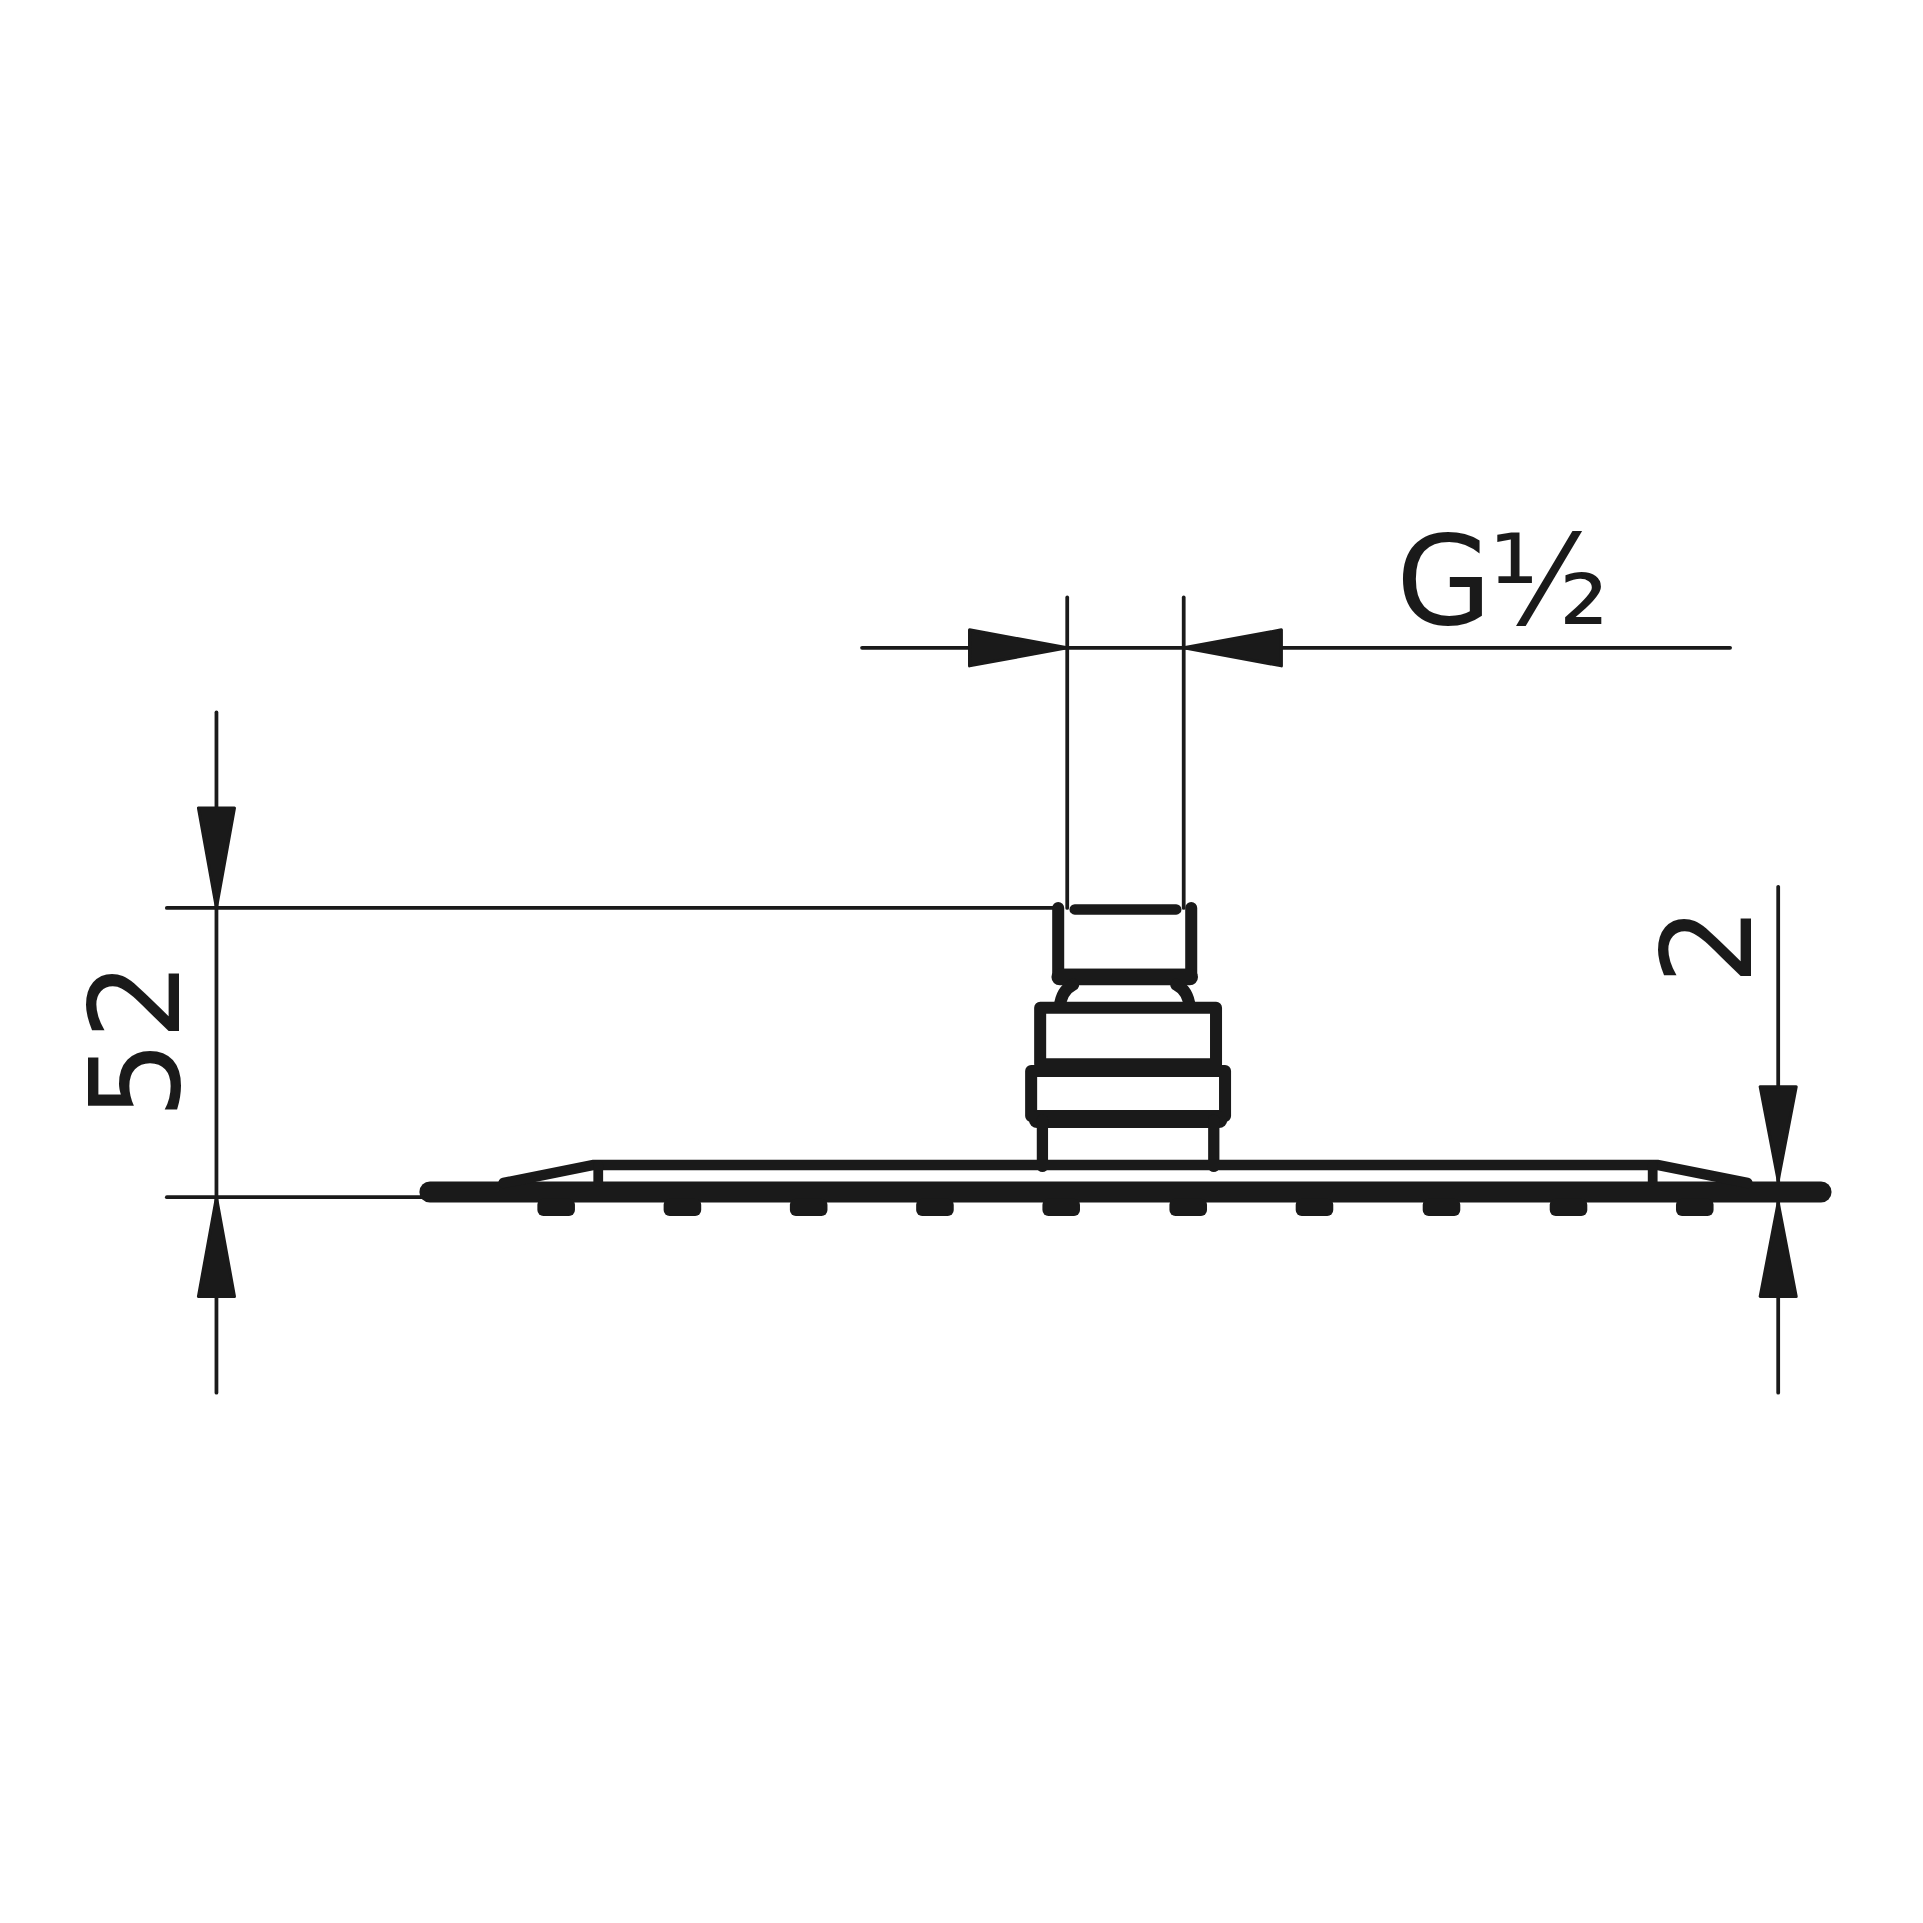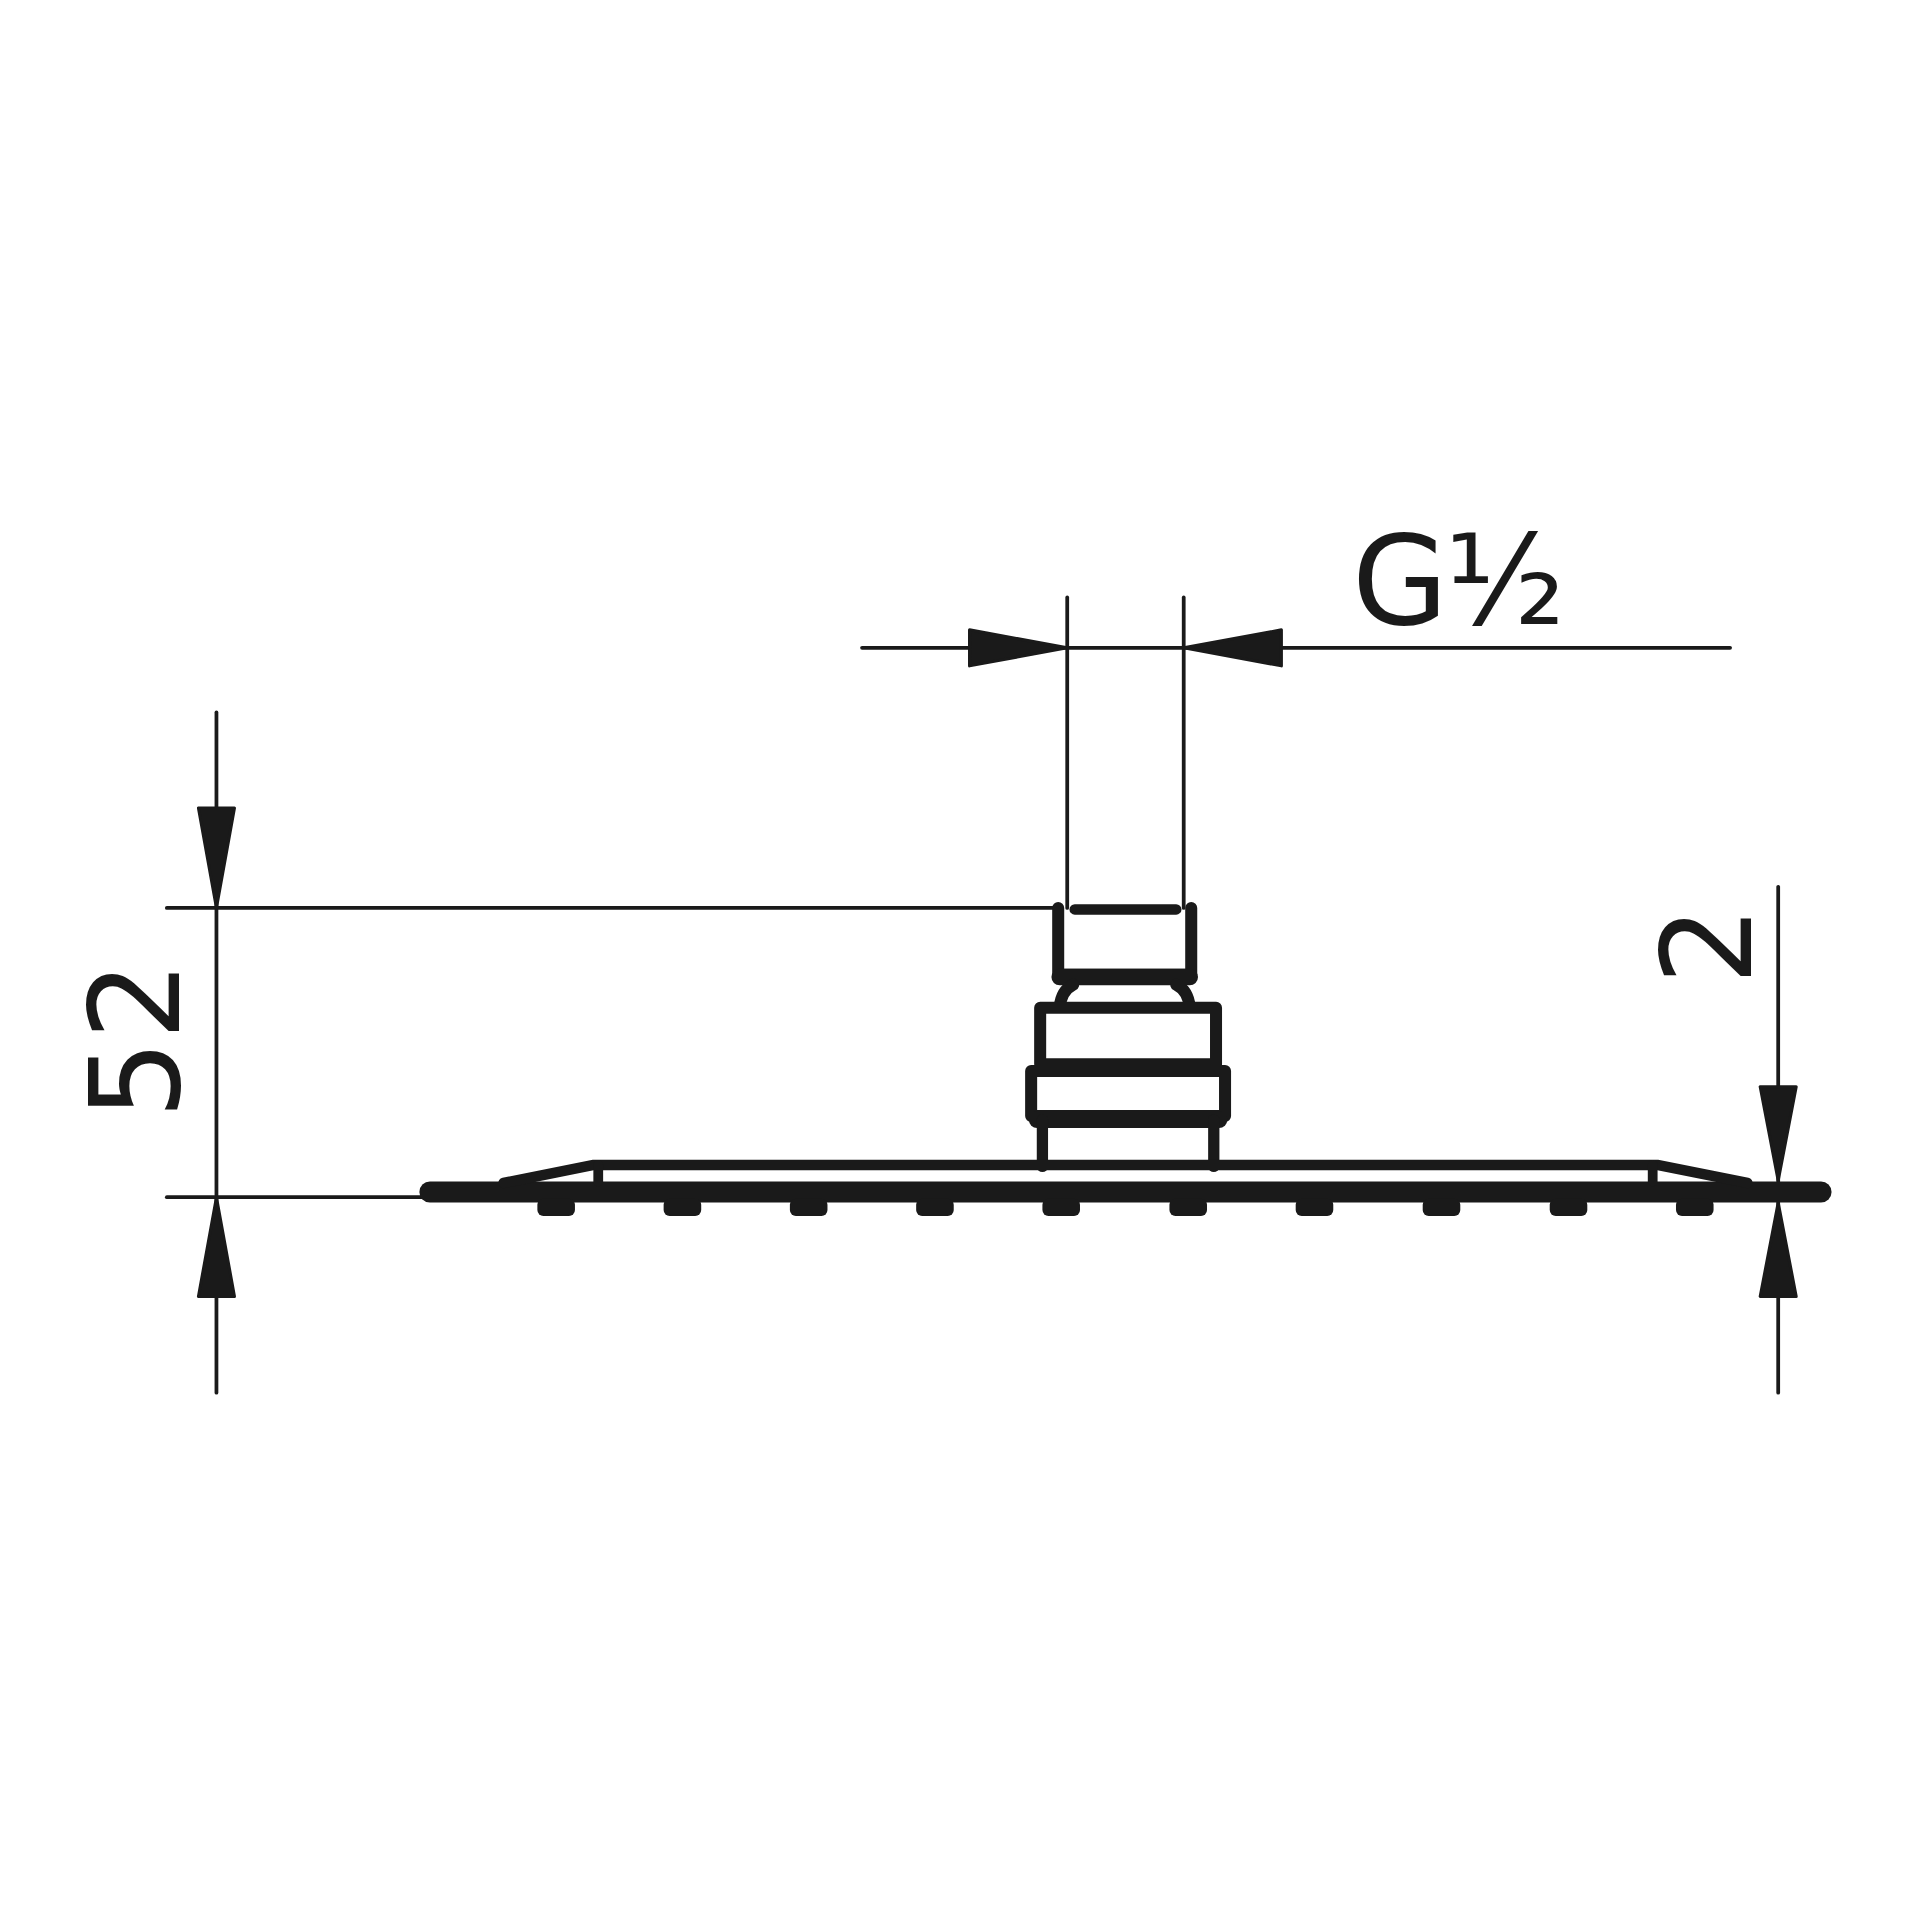--- a/index.html
+++ b/index.html
@@ -1,19 +1,19 @@
 <!DOCTYPE html>
 <html style="font-size:12px"><head>
 <meta charset="utf-8">
 <style>
   html, body { margin:0; padding:0; background:#ffffff; }
   body { width:1924px; height:1924px; position:relative; overflow:hidden; font-family:"DejaVu Sans", sans-serif; }
   svg { position:absolute; left:0; top:0; }
   .dim-text { position:absolute; color:#1a1a1a; font-family:"DejaVu Sans", sans-serif; line-height:1; white-space:nowrap; }
-  #g-label { left:1352px; top:519px; font-size:124px; letter-spacing:-3px; }
+  #g-label { left:1396px; top:519px; font-size:124px; letter-spacing:-3px; }
   #h-label { left:74px; top:969px; font-size:124px; transform-origin:left top; transform:rotate(-90deg) translate(-150px,0); }
   #t-label { left:1646px; top:906px; font-size:124px; transform-origin:left top; transform:rotate(-90deg) translate(-79px,0); }
 </style>
 </head>
 <body>
 
 <svg width="1924" height="1924" viewBox="0 0 2560 2560">
   <g stroke="#1a1a1a" fill="none" stroke-linecap="round" stroke-linejoin="round">
 
     <g>

